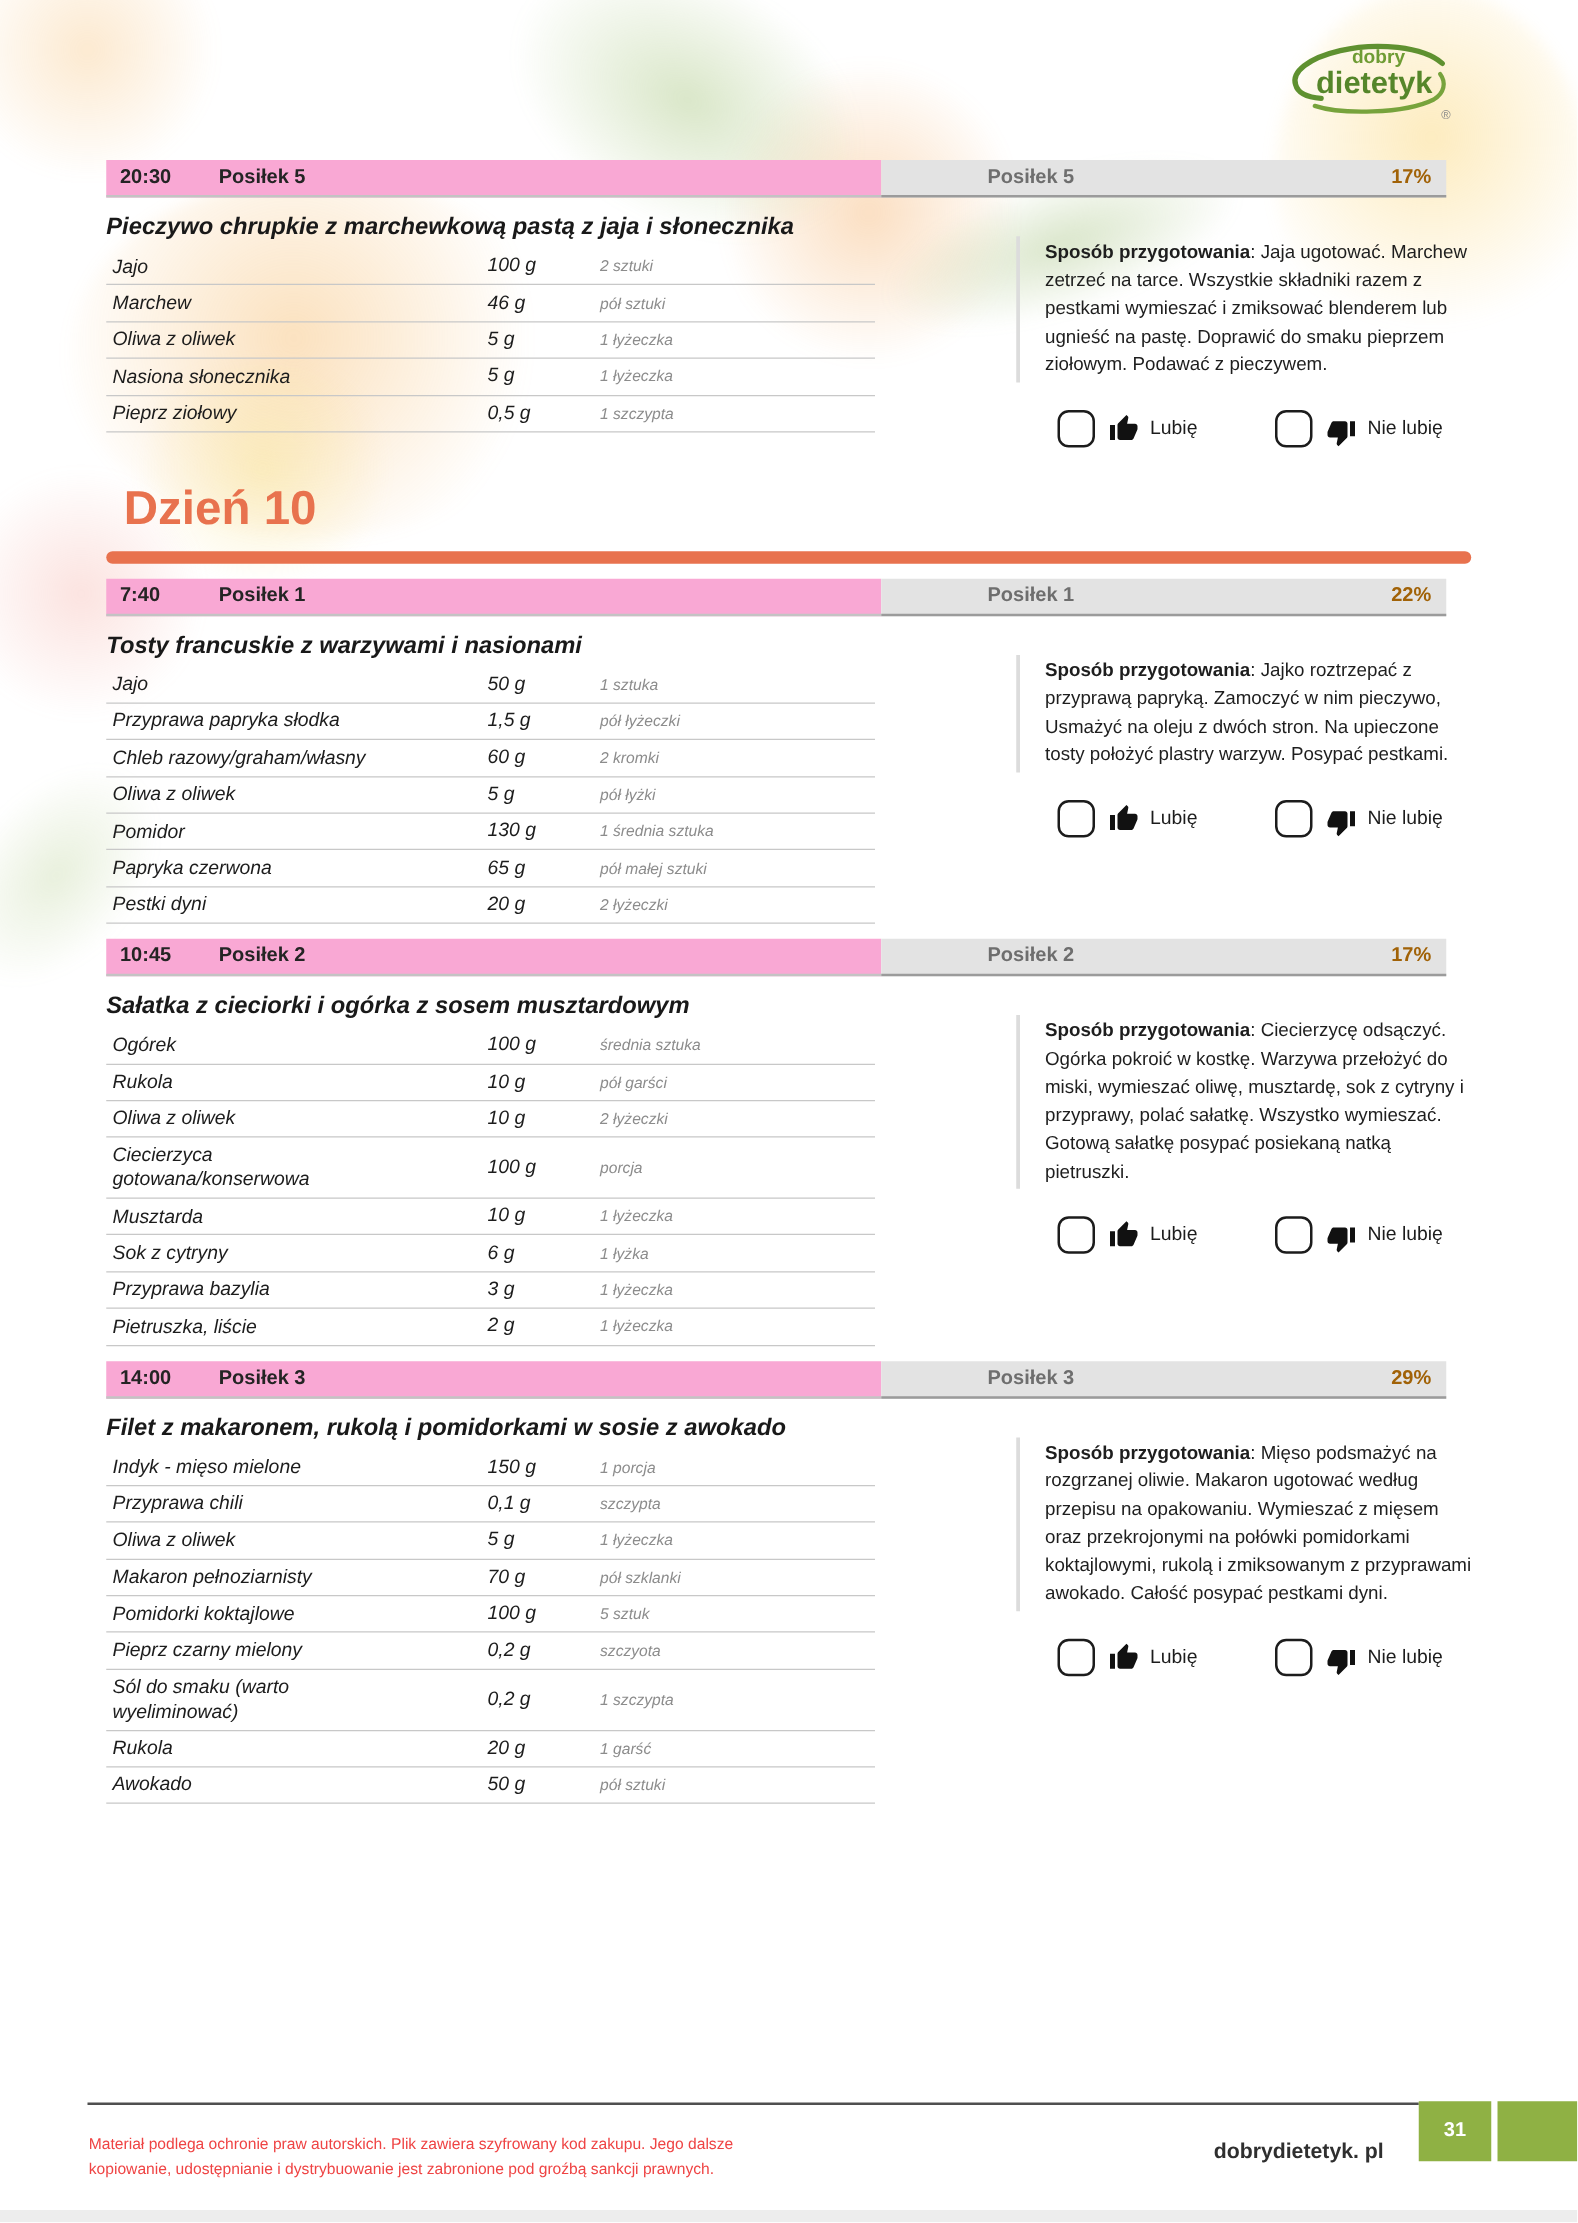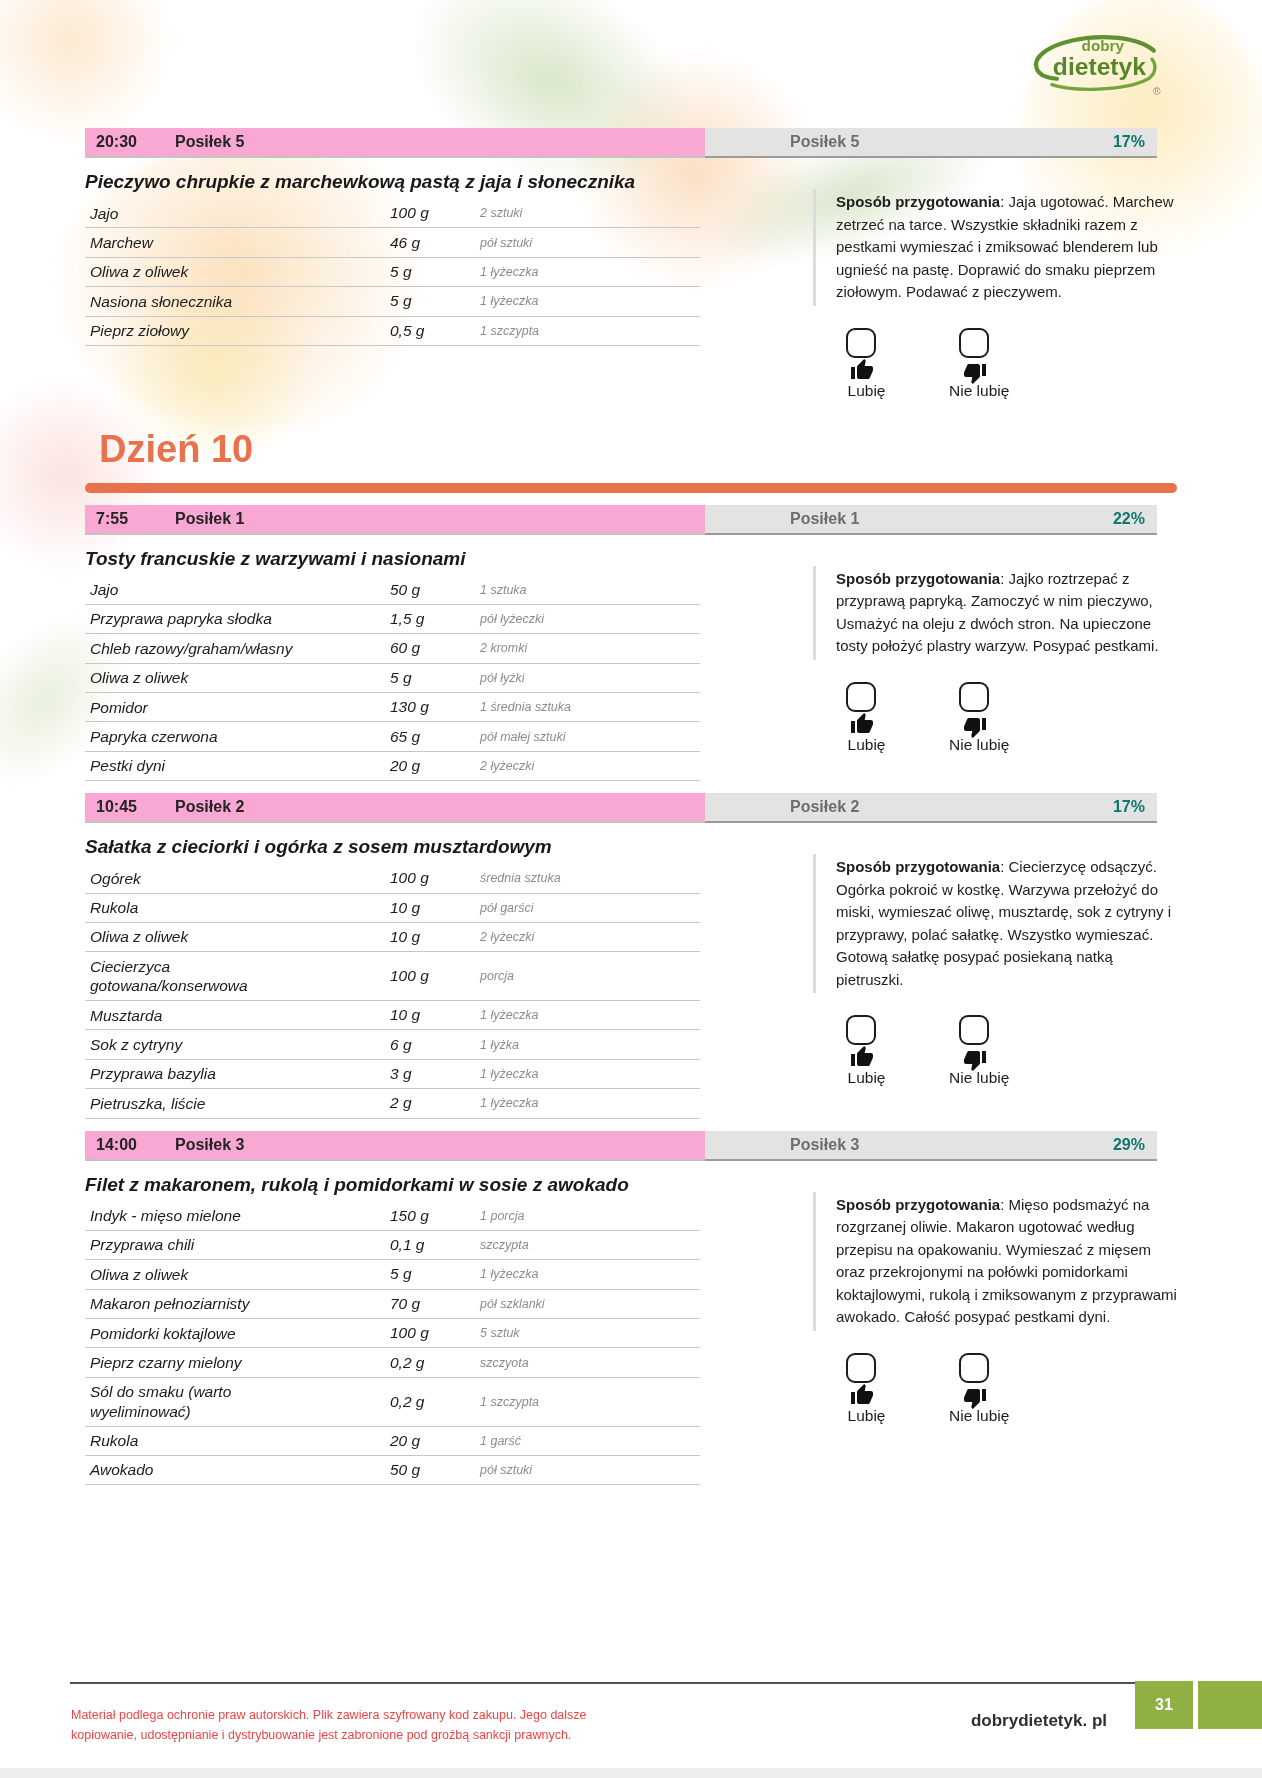--- a/index.html
+++ b/index.html
@@ -22,37 +22,37 @@
   .content{position:absolute;left:85px;top:128px;width:1072px;z-index:2;}
   
   .meal{margin-top:12px;}
   .meal:first-child{margin-top:0;}
   .meal-header{display:flex;height:30px;}
   .mh-left{position:relative;width:620px;background:#f9a8d4;border-bottom:2px solid #c3c3c3;}
   .mh-right{position:relative;flex:1;background:#e3e3e3;border-bottom:2px solid #9b9b9b;}
   .mh-time{position:absolute;left:11px;top:5px;font-size:16px;font-weight:bold;color:#242424;}
   .mh-name{position:absolute;left:90px;top:5px;font-size:16px;font-weight:bold;color:#242424;}
   .mh-name2{position:absolute;left:85px;top:5px;font-size:16px;font-weight:bold;color:#6e6e6e;}
-  .mh-pct{position:absolute;right:12px;top:5px;font-size:16px;font-weight:bold;color:#0f766e;}
+  .mh-pct{position:absolute;right:12px;top:5px;font-size:16px;font-weight:bold;color:#a16207;}
   
   .meal-body{display:flex;align-items:flex-start;}
   .meal-left{width:620px;font-style:italic;}
   .recipe-title{margin:13px 0 6px 0;font-size:19px;font-weight:bold;color:#191919;}
   .ing-table{width:615px;}
   .ing-row{display:grid;grid-template-columns:300px 90px 1fr;align-items:center;
            min-height:18px;padding:4.5px 0 4.5px 5px;border-bottom:1px solid #c8c8c8;}
   .ing-name{font-size:15.5px;color:#1c1c1c;width:218px;line-height:1.25;}
   .ing-amount{font-size:15.5px;color:#1c1c1c;}
   .ing-measure{font-size:12.5px;color:#8c8c8c;}
   .meal-right{margin-left:85px;width:367px;padding-top:31px;padding-left:28px;}
   .prep{margin:0;border-left:3px solid #dcdcdc;padding:2px 0 2px 20px;width:344px;
         font-size:15px;line-height:1.5;color:#1e1e1e;}
   .prep b{font-weight:bold;}
   .likes{display:flex;align-items:center;margin-top:22px;padding-left:33px;}
-  .like-group{display:flex;align-items:center;cursor:pointer;flex-direction:column;}
+  .like-group{display:flex;align-items:center;cursor:pointer;}
   .like-group + .like-group{margin-left:62px;}
   .checkbox{width:30px;height:30px;border:2.5px solid #1c1c1c;border-radius:9px;background:#fff;margin-right:11px;box-sizing:border-box;}
   .thumb{width:24px;height:24px;fill:#111;margin-right:9px;}
   .thumb.down{transform:translateY(3px);}
   .like-label{font-size:15.5px;color:#1c1c1c;}
   
   .day-title{margin:28px 0 12px 14px;font-size:38px;font-weight:bold;color:#e8724e;}
   .day-bar{width:1092px;height:10px;border-radius:5px;background:#e8724e;margin-bottom:8px;}
   
   .footer-line{position:absolute;left:70px;top:1682px;width:1065px;border-top:2px solid #4f4f4f;z-index:2;}
@@ -159,21 +159,21 @@
         </div>
       </div>
     </section>
 
     <h1 class="day-title">Dzień 10</h1>
     <div class="day-bar"></div>
 
     <section class="meal">
       <div class="meal-header">
         <div class="mh-left">
-          <span class="mh-time">7:55</span>
+          <span class="mh-time">7:40</span>
           <span class="mh-name">Posiłek 1</span>
         </div>
         <div class="mh-right">
           <span class="mh-name2">Posiłek 1</span>
           <span class="mh-pct">22%</span>
         </div>
       </div>
       <div class="meal-body">
         <div class="meal-left">
           <h2 class="recipe-title">Tosty francuskie z warzywami i nasionami</h2>

